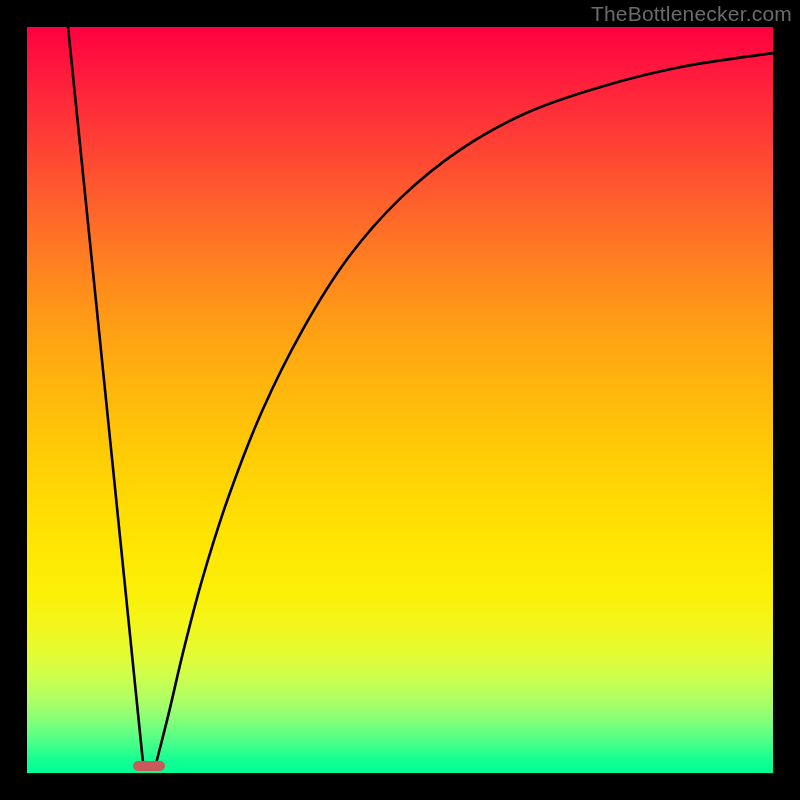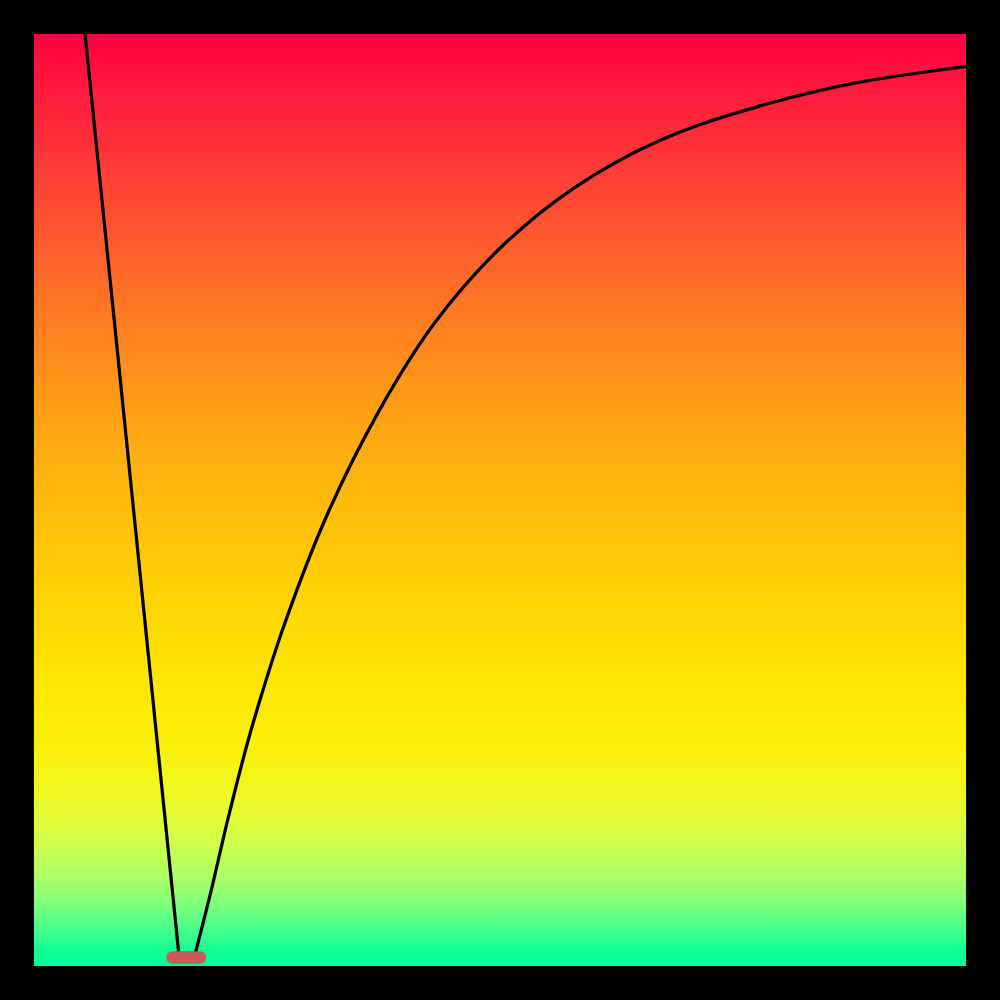--- a/index.html
+++ b/index.html
@@ -85,13 +85,14 @@
     <div class="gradient"></div>
 
     <svg class="curve" viewBox="0 0 746 746" preserveAspectRatio="none">
       <path id="left-line-path" fill="none" stroke="#000000" stroke-width="2.6" d="M 41.03 0 L 116.376 739.286" stroke-linecap="round" stroke-linejoin="round"></path>
       <path id="right-curve-path" fill="none" stroke="#000000" stroke-width="2.6" d="M 128.31199999999998 739.286 C 130.72904 729.75212, 136.63736 707.26768, 141.74 686.32 C 146.84264000000002 665.3723200000001, 150.6174 647.0803999999999, 156.66 622.91 C 162.7026 598.7396, 167.2532 579.5673999999999, 175.31 552.04 C 183.3668 524.5126, 190.6776 500.193, 201.42000000000002 469.98 C 212.16240000000002 439.76700000000005, 221.562 414.403, 234.99 384.19 C 248.418 353.977, 260.57779999999997 329.6574, 276.02 302.13 C 291.4622 274.6026, 303.32359999999994 254.759, 320.78 231.26 C 338.2364 207.761, 352.858 191.05060000000003, 373 171.58000000000004 C 393.142 152.10940000000005, 409.85239999999993 138.53220000000005, 432.67999999999995 123.09000000000003 C 455.50759999999997 107.64780000000002, 474.30680000000007 97.20379999999997, 499.82000000000005 85.78999999999996 C 525.3332 74.37619999999995, 546.2212 68.00535999999997, 574.42 59.67999999999995 C 602.6188 51.35463999999994, 625.5956 45.58059999999988, 656.48 39.5379999999999 C 687.3644 33.49539999999991, 729.8864 28.527039999999992, 746 26.110000000000014" stroke-linecap="round" stroke-linejoin="round"></path>
     </svg>
 
     <div id="marker" class="marker" style="left: 106.305px; top: 734.25px; width: 32.078px; height: 10.071px; background: rgb(200, 90, 90);"></div>
   </div>
 
+  <div class="watermark">TheBottlenecker.com</div>
 </div>
 
 </body></html>

